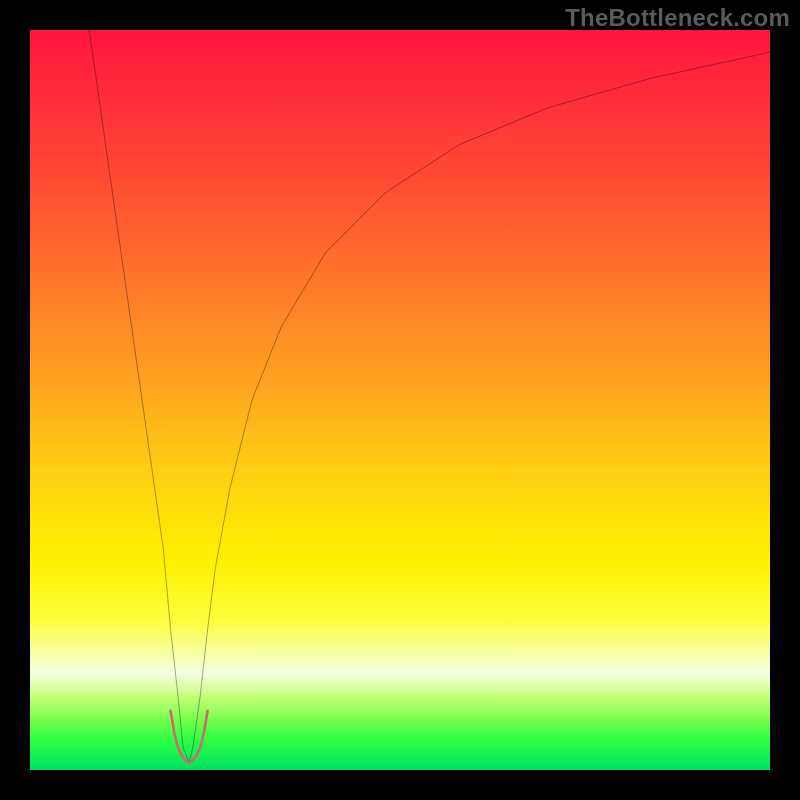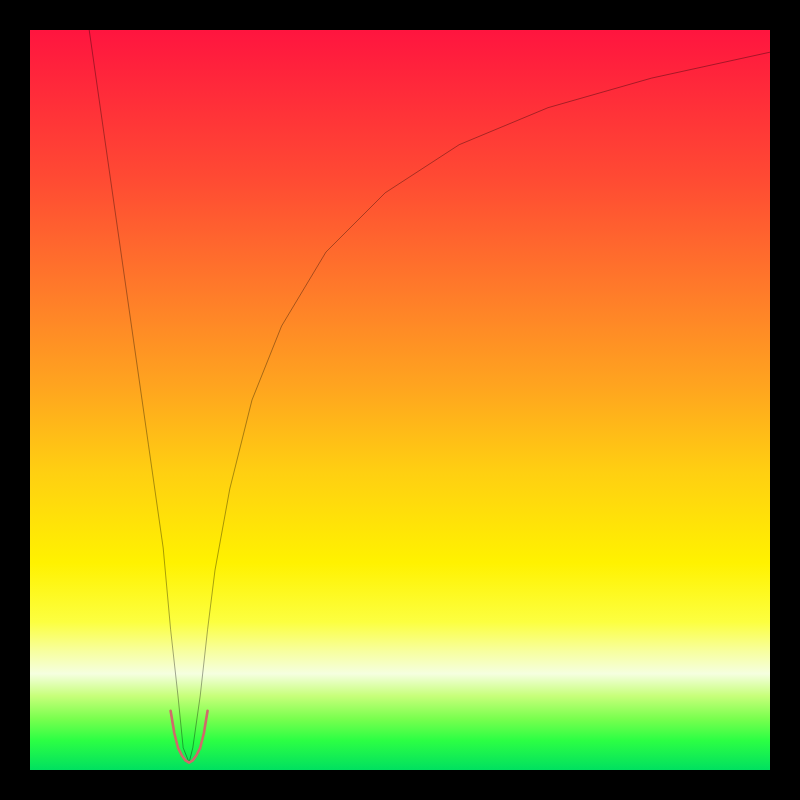--- a/index.html
+++ b/index.html
@@ -87,13 +87,14 @@
 
     <svg class="curve-svg" viewBox="0 0 100 100" preserveAspectRatio="none">
       <path fill="none" stroke="#000" stroke-width="0.35" stroke-linecap="round" vector-effect="non-scaling-stroke" d="M8.00 0.00 L10.00 14.00 L12.00 28.00 L14.00 42.00 L16.00 56.00 L18.00 70.00 L19.00 81.00 L20.00 90.00 L20.70 97.00 L21.50 99.00 L22.00 97.00 L23.00 90.00 L24.00 81.00 L25.00 73.00 L27.00 62.00 L30.00 50.00 L34.00 40.00 L40.00 30.00 L48.00 22.00 L58.00 15.50 L70.00 10.50 L84.00 6.50 L100.00 3.00"></path>
     </svg>
 
     <svg class="marker-svg" viewBox="0 0 100 100" preserveAspectRatio="none">
       <path fill="none" stroke-linecap="round" stroke-linejoin="round" vector-effect="non-scaling-stroke" stroke="#cf6a6a" stroke-width="2.6" d="M19.00 92.00 L19.50 95.00 L20.00 97.00 L20.50 98.00 L21.00 98.70 L21.50 99.00 L22.00 98.70 L22.50 98.00 L23.00 97.00 L23.50 95.00 L24.00 92.00"></path>
     </svg>
   </div>
 
+  <div class="watermark">TheBottleneck.com</div>
 </div>
 
 </body></html>

